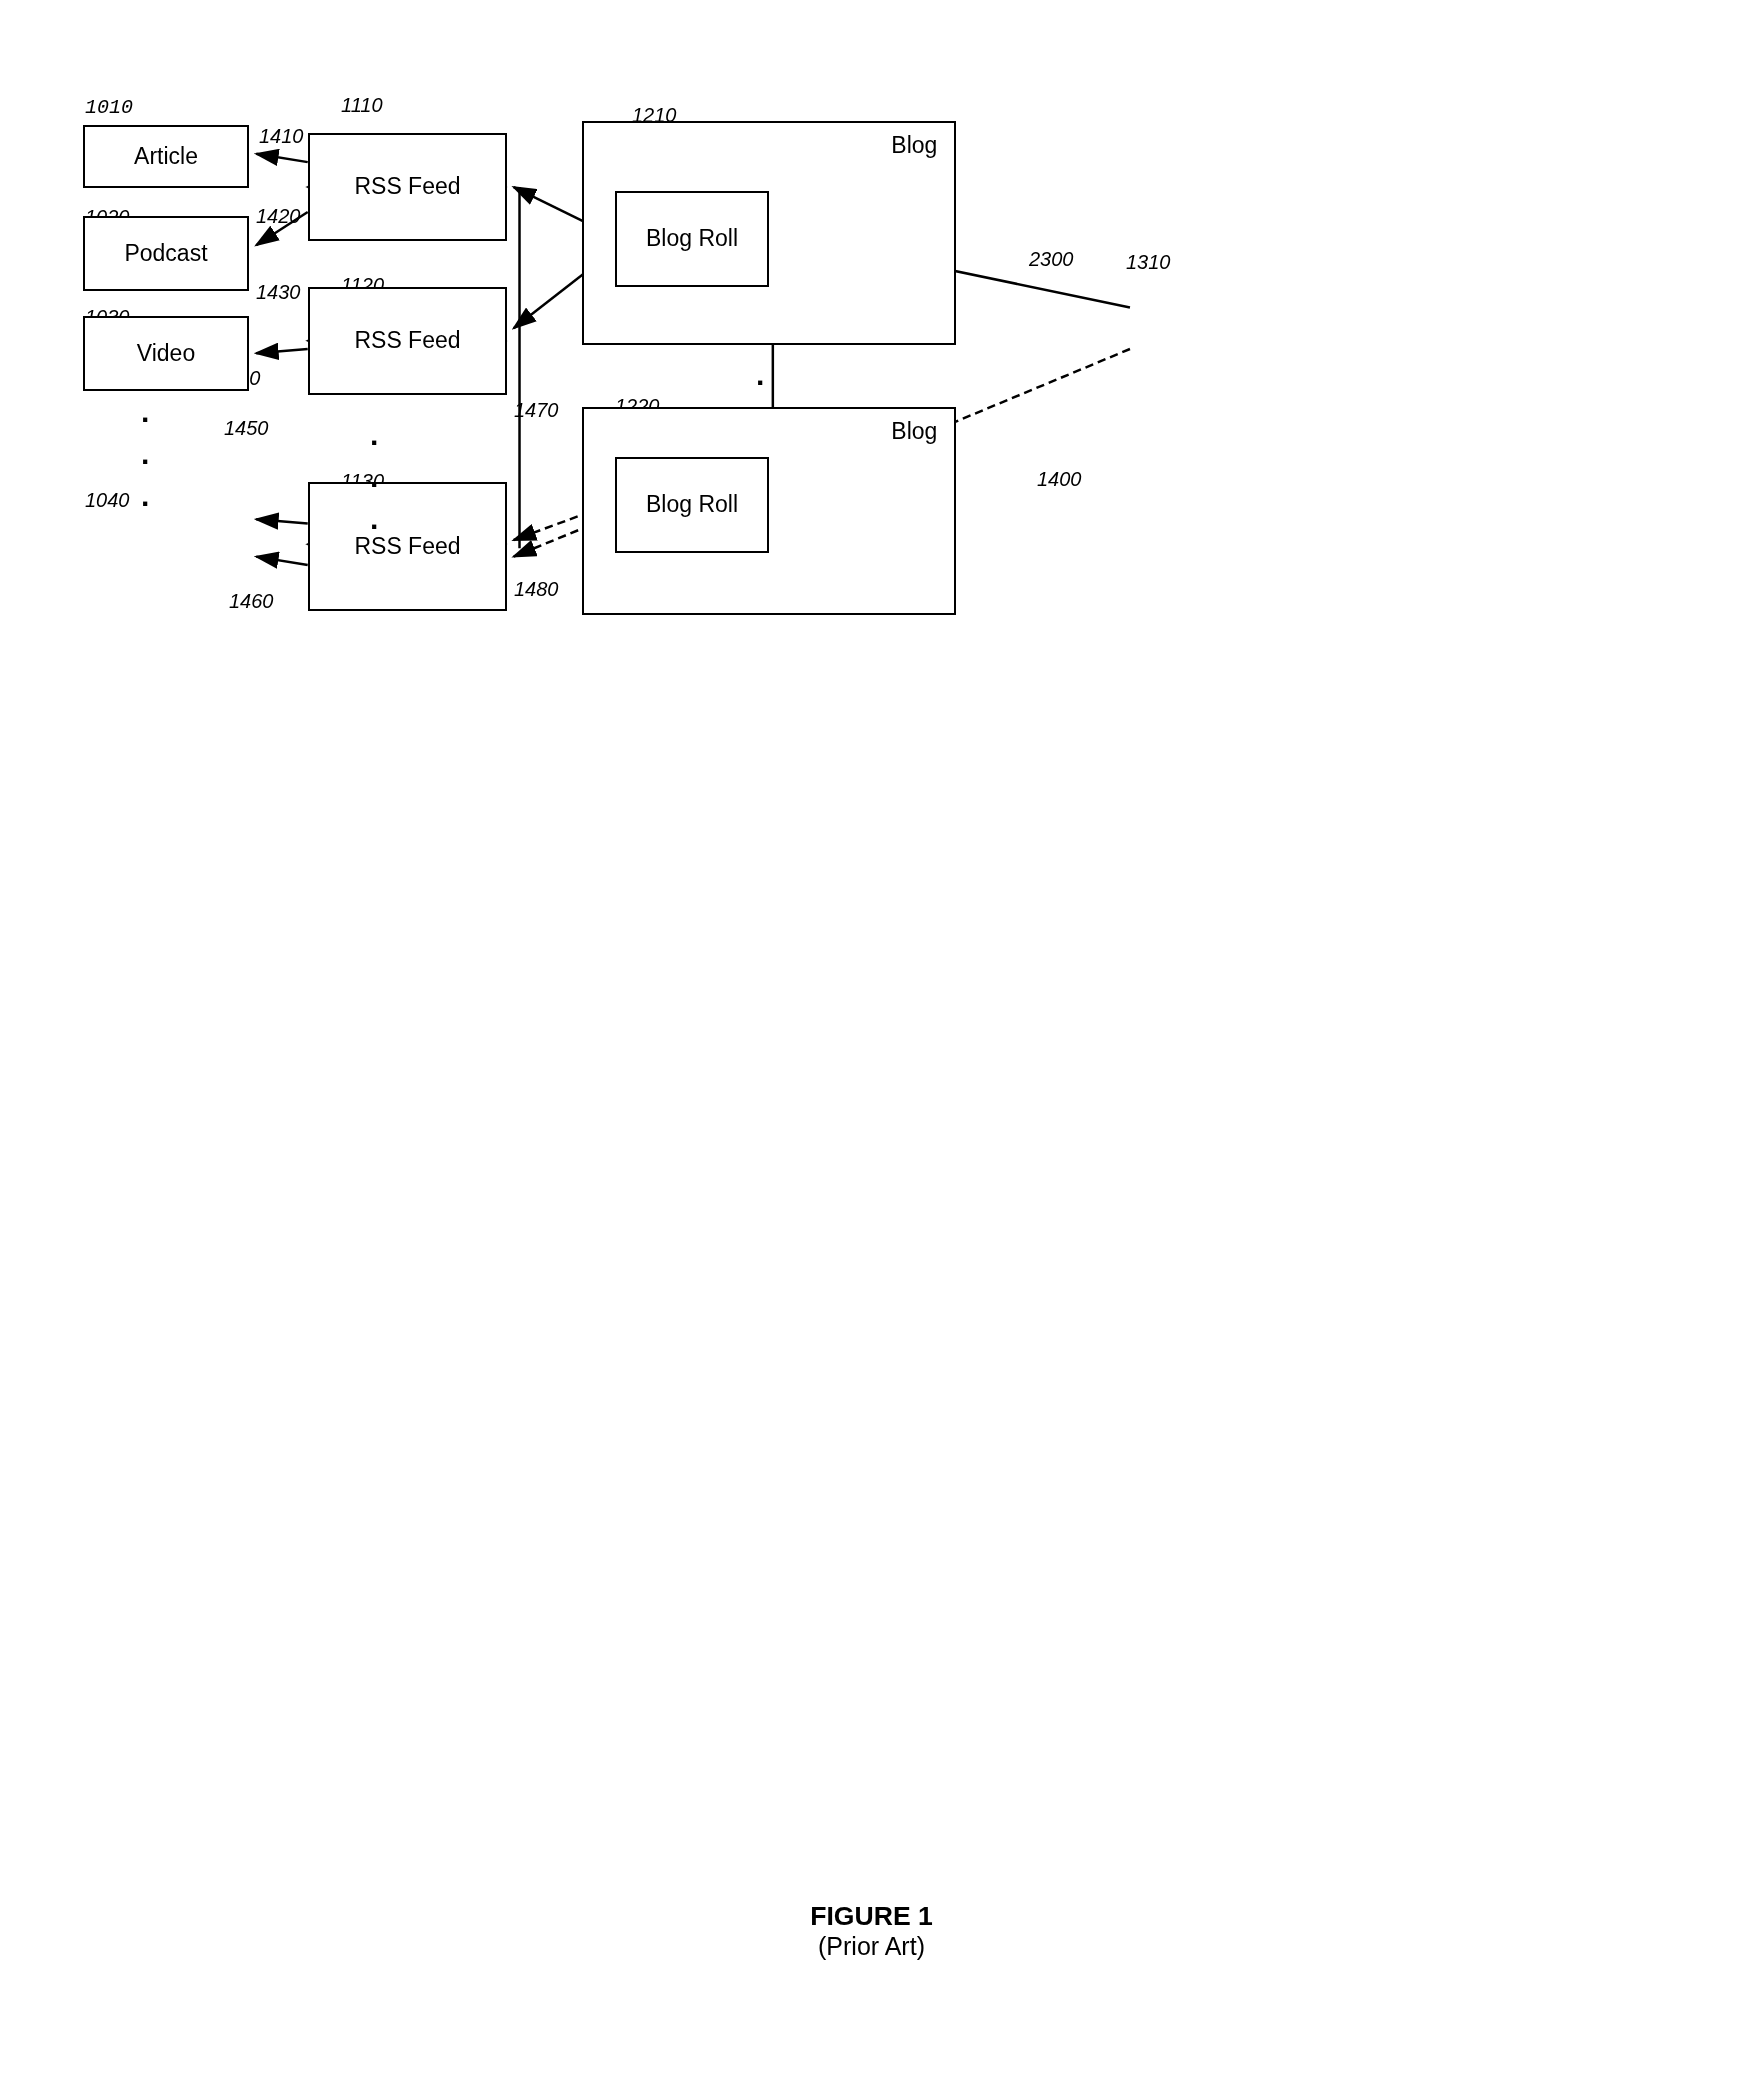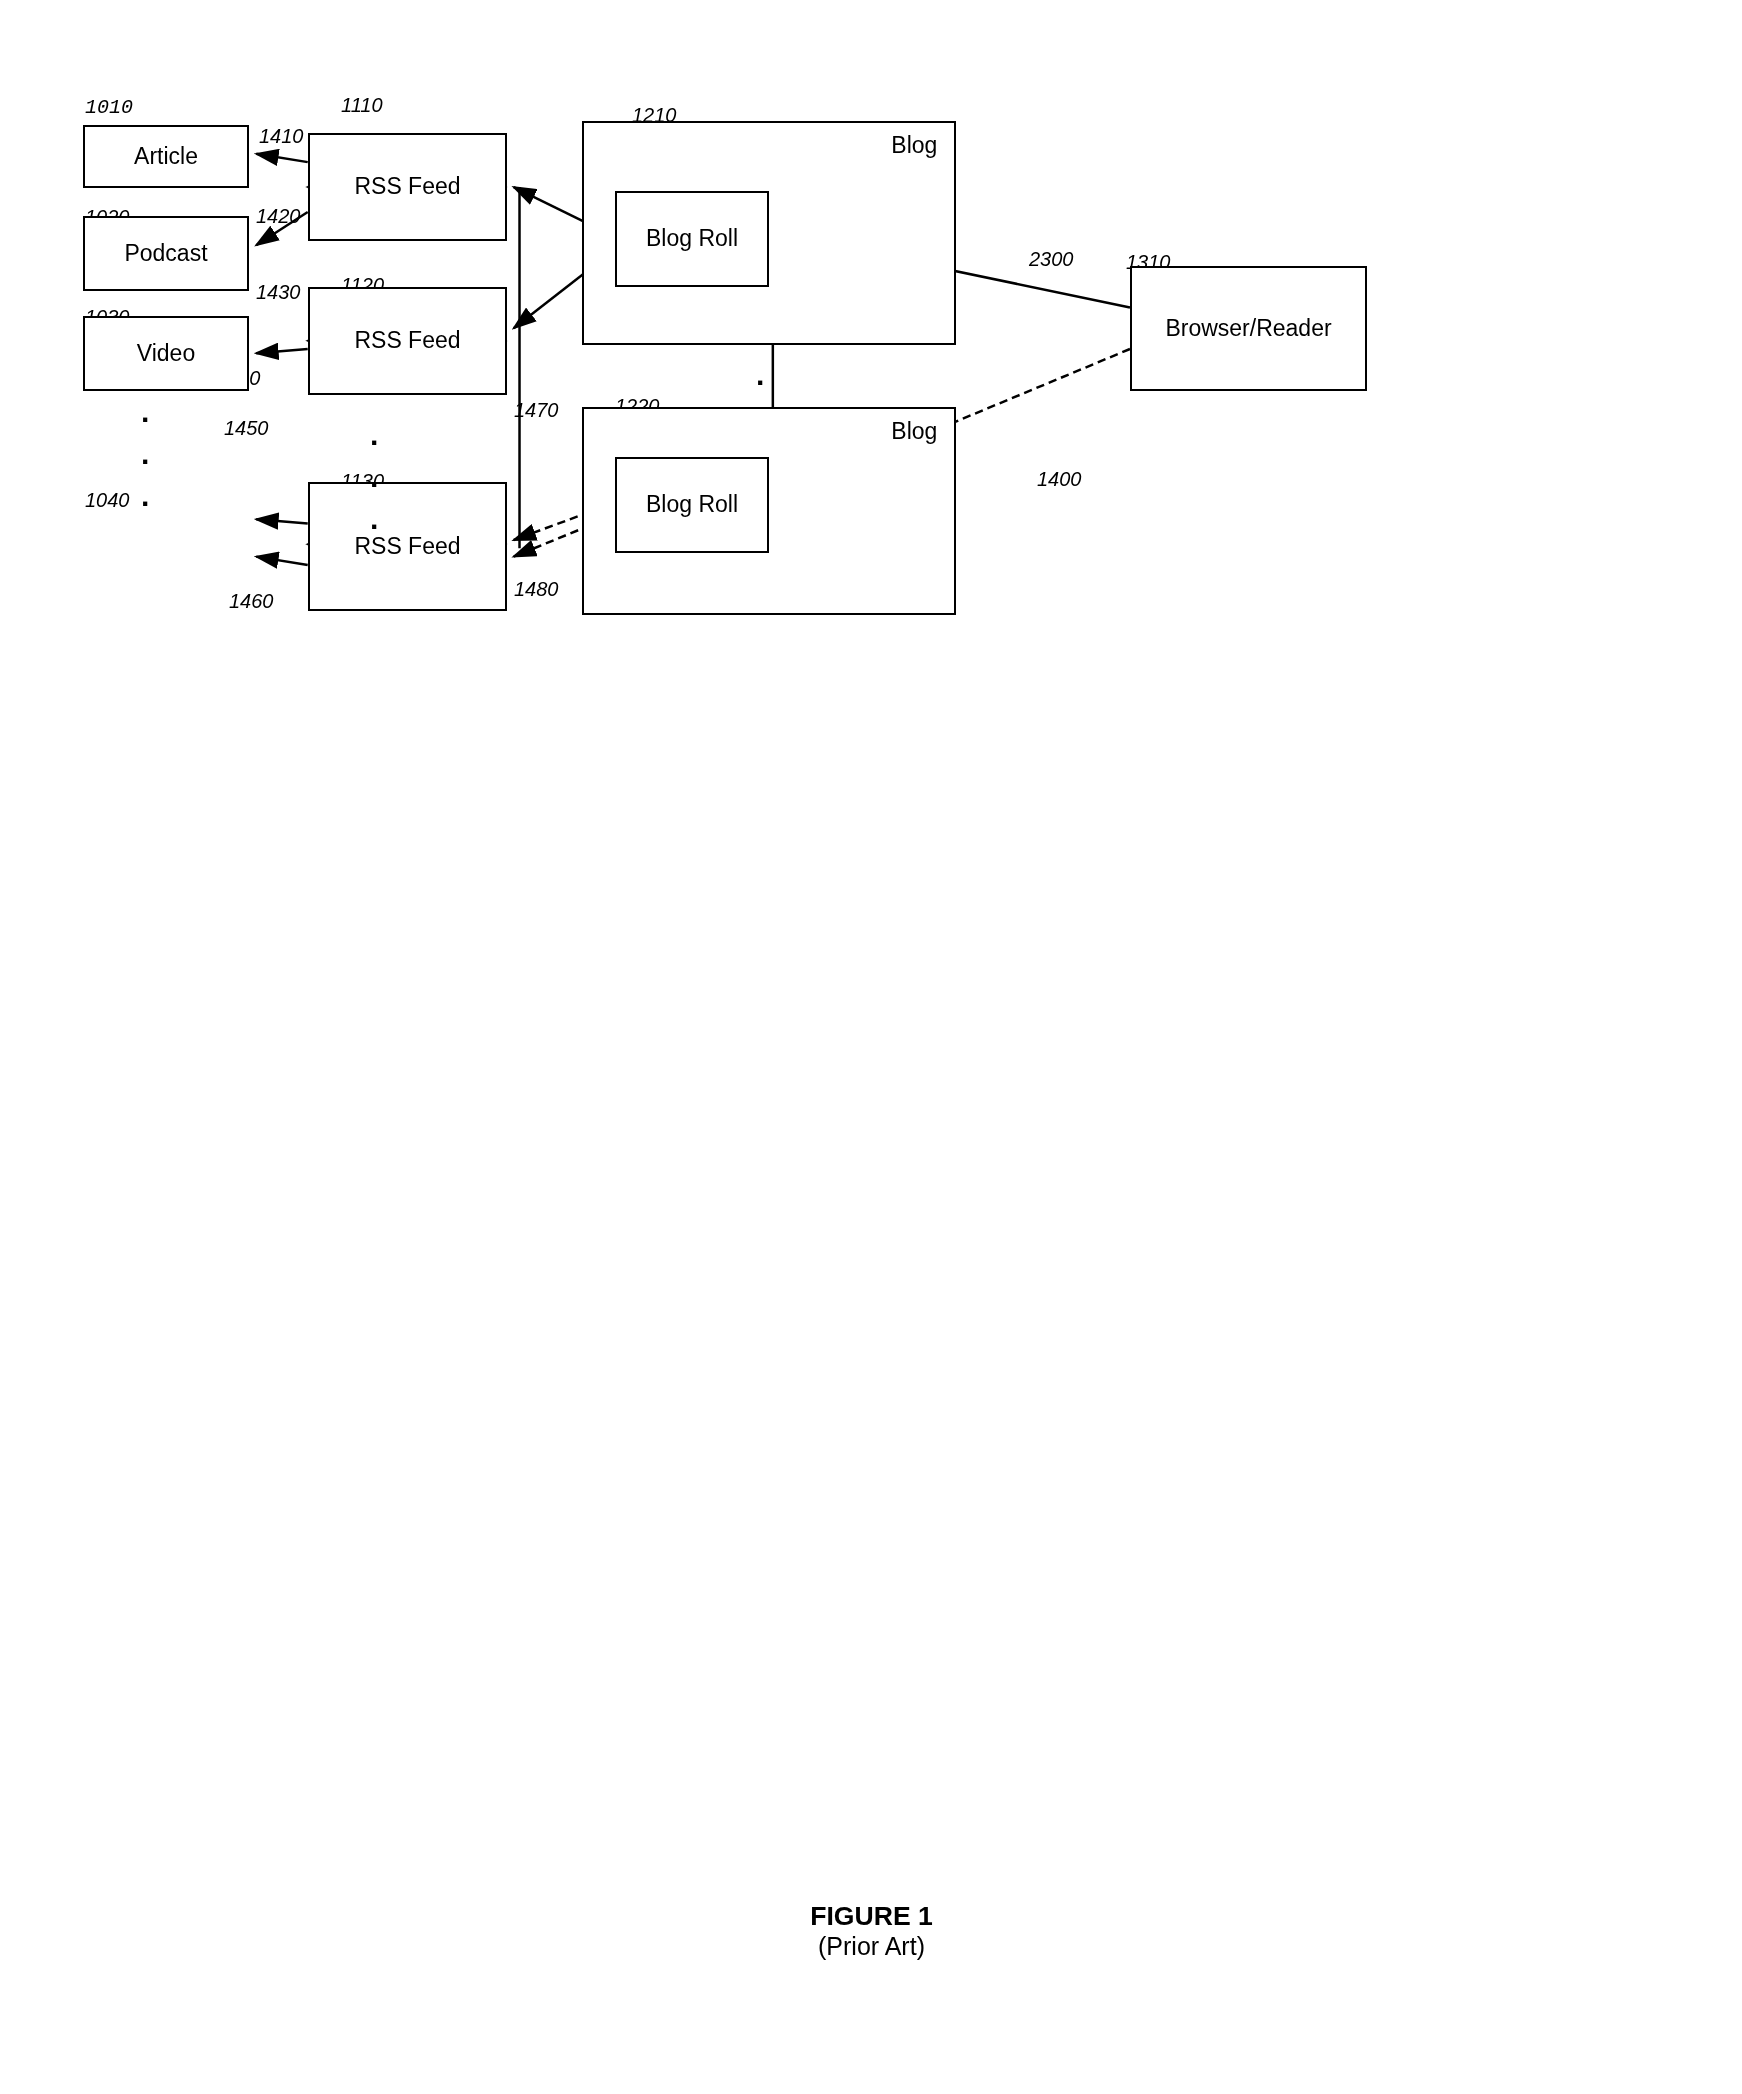--- a/index.html
+++ b/index.html
@@ -172,21 +172,20 @@
 
   <div style="position:absolute; left:706px; top:312px; font-size:30px; font-weight:bold; line-height:1.4;">·<br>·<br>·</div>
 
   <div class="box" style="left:532px; top:357px; width:374px; height:208px;">
     <span style="position:absolute; top:8.3px; right:16.6px; font-size:23px;">Blog</span>
   </div>
 
   <div class="box" style="left:565px; top:407px; width:154px; height:96px;">Blog
 Roll</div>
 
-  <div class="box" style="left:1080px; top:216px; width:237px; height:125px;">Browser/Reader</div>
 
   <div style="position:absolute; left:320px; top:372px; font-size:30px; font-weight:bold; line-height:1.4;">·<br>·<br>·</div>
 
   <div style="position:absolute; left:91px; top:349px; font-size:30px; font-weight:bold; line-height:1.4;">·<br>·<br>·</div>
 
 </div>
 
 <div class="figure-caption">
   <div>FIGURE 1</div>
   <div class="sub">(Prior Art)</div>

